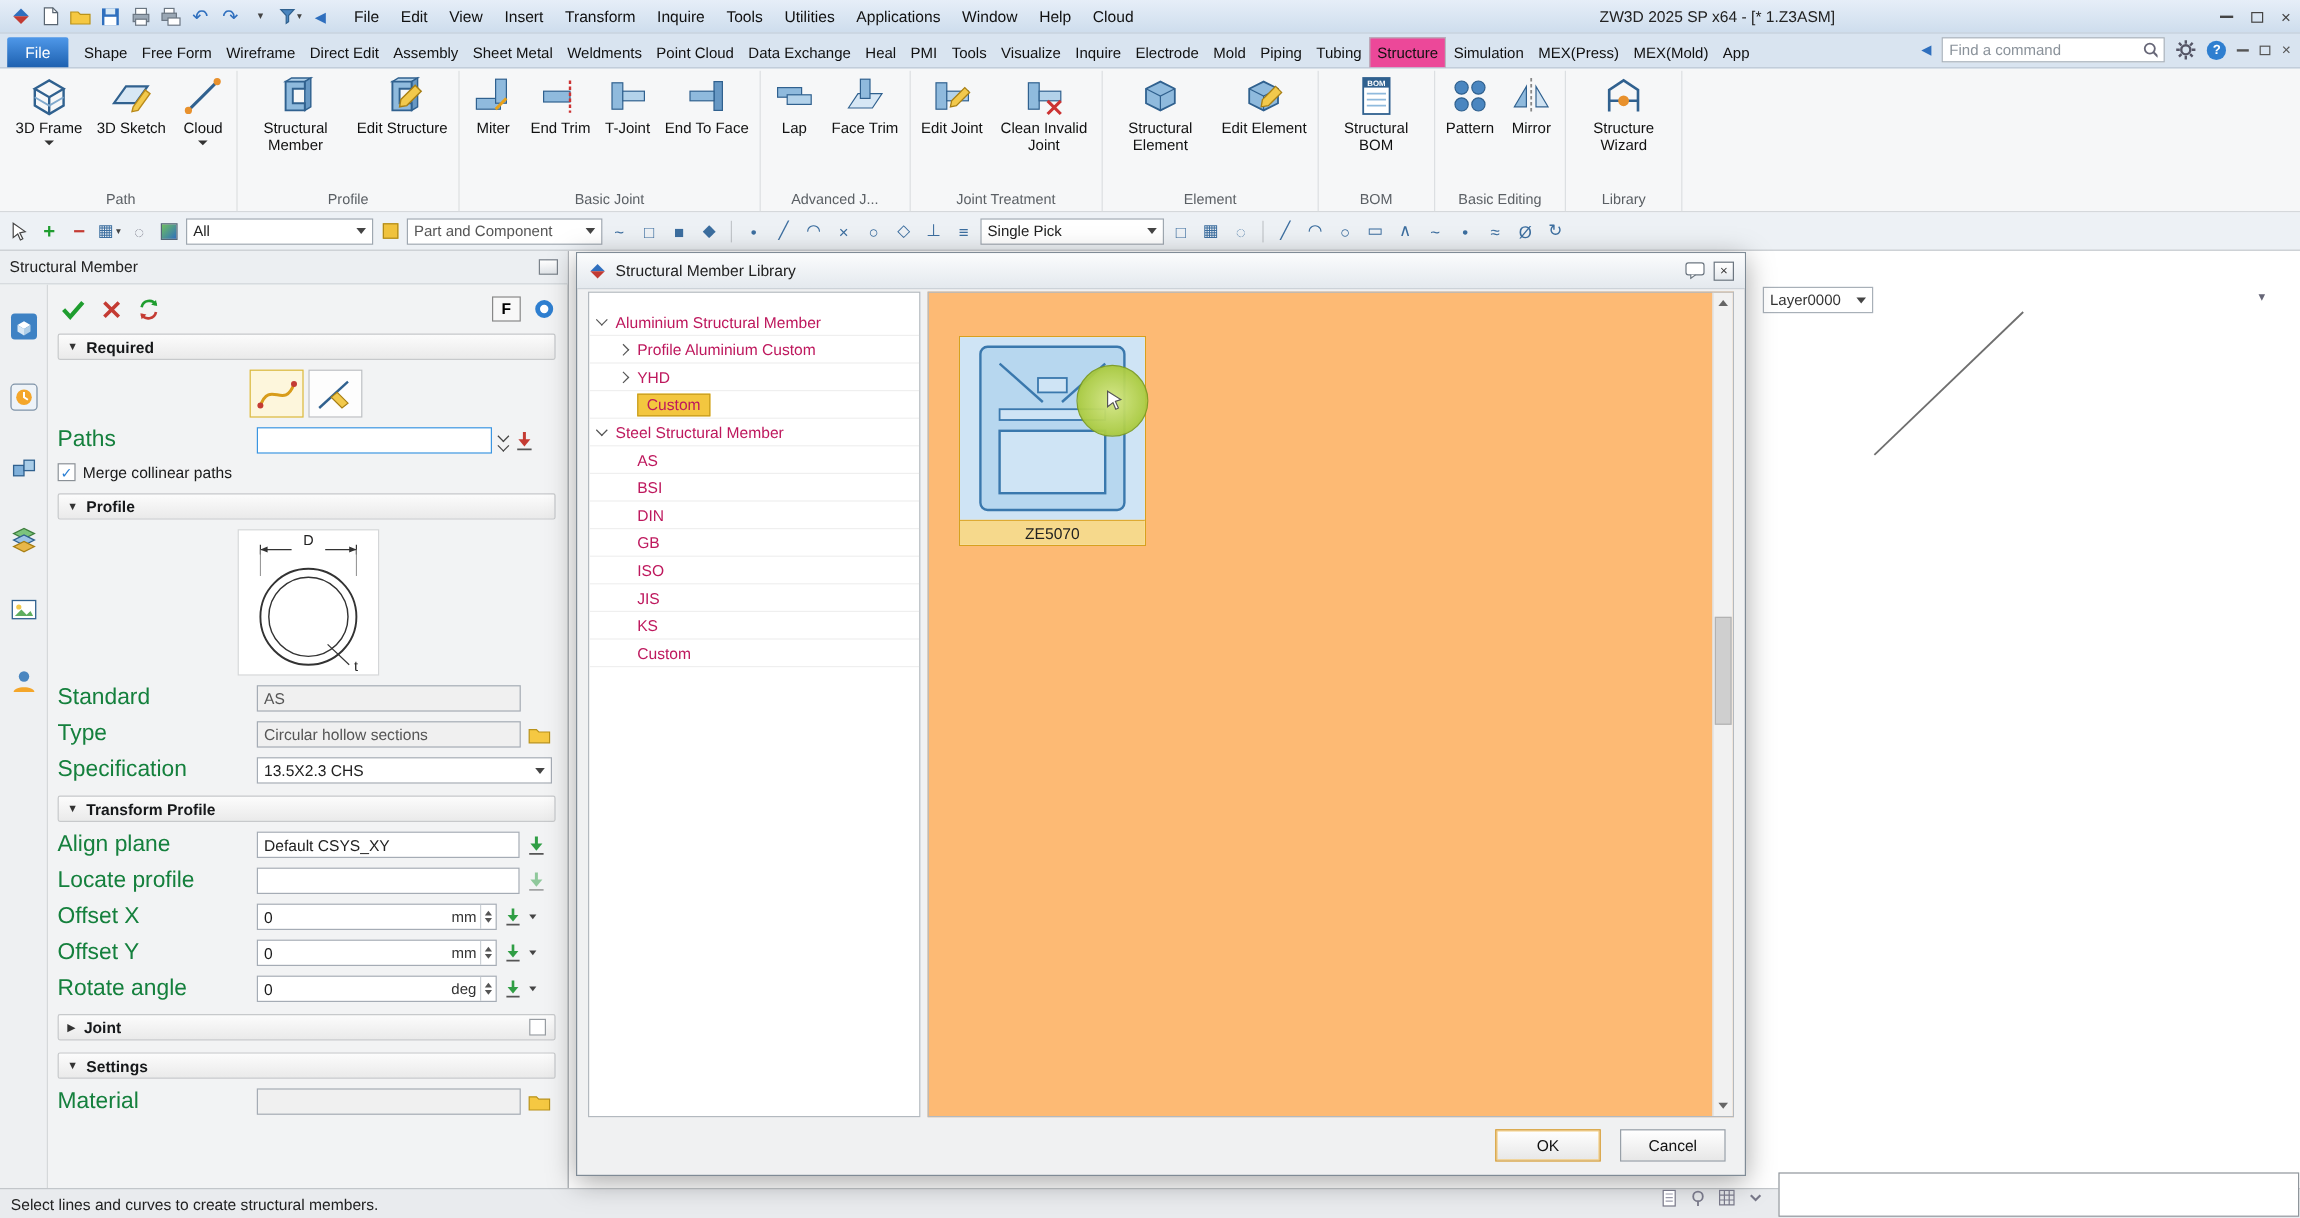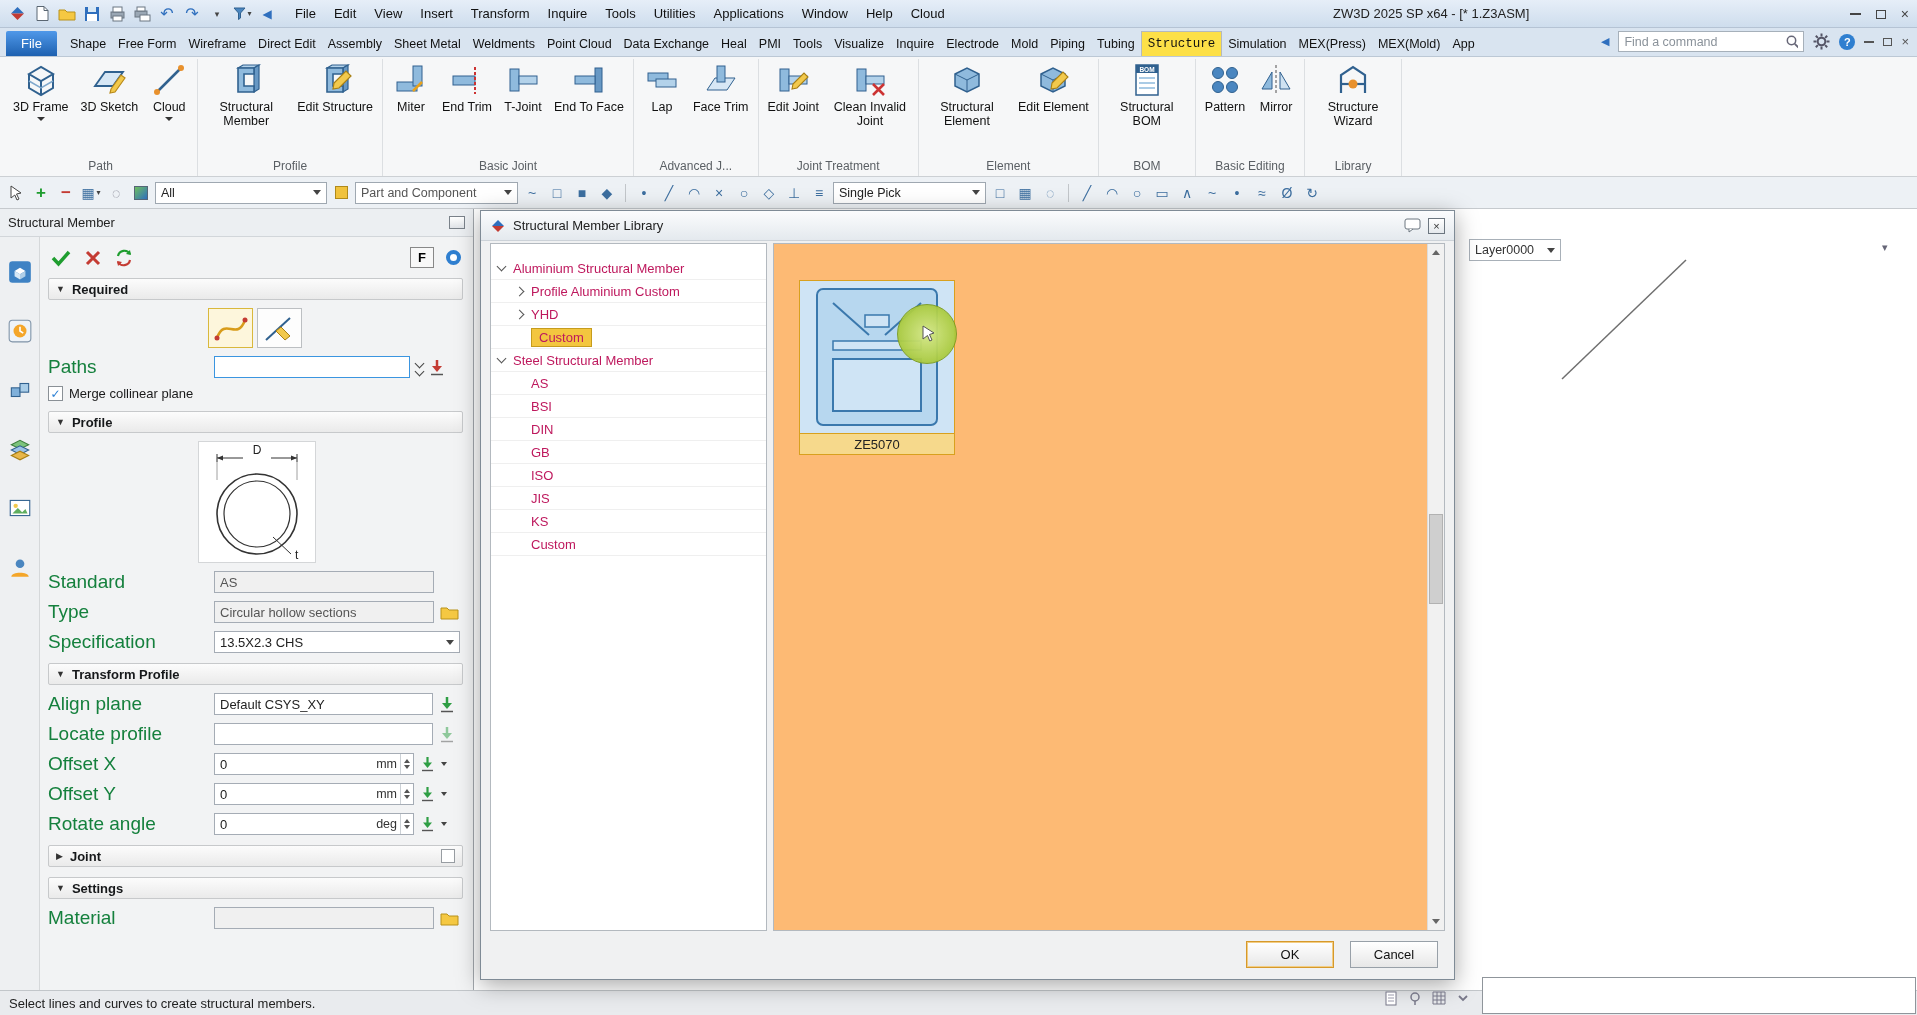--- a/index.html
+++ b/index.html
@@ -16,21 +16,21 @@
 .tb-title{position:absolute;left:1333px;top:0;line-height:28px;font-size:13px;color:#222;white-space:nowrap;}
 .winbtns{position:absolute;right:8px;top:0;height:28px;display:flex;align-items:center;gap:15px;color:#444;}
 .wb-min{width:11px;height:2px;background:#444;}
 .wb-res{width:10px;height:9px;border:1.5px solid #444;}
 .wb-x{font-size:14px;color:#444;line-height:1;}
 
 
 .tabrow{position:absolute;left:0;top:28px;width:100%;height:29px;background:#d9e4f0;border-bottom:1px solid #bcc8d5;display:flex;align-items:flex-end;padding-left:6px;z-index:9;}
 .file-btn{height:25px;background:linear-gradient(#4f98e9,#1e61b0);color:#fff;padding:0 15px;display:flex;align-items:center;font-size:13px;margin-right:7px;border-radius:2px 2px 0 0;}
 .rtab{height:25px;padding:0 6px;display:flex;align-items:center;font-size:12.5px;color:#111;white-space:nowrap;}
-.rtab.active{background:#fde047;border:1px solid #b4b9be;border-bottom:none;font-family:Liberation Mono, monospace;}
+.rtab.active{background:#ec4899;border:1px solid #b4b9be;border-bottom:none;}
 .tabright{margin-left:auto;display:flex;align-items:center;gap:9px;padding-right:8px;height:29px;}
 .searchbox{width:186px;height:21px;background:#fff;border:1px solid #a6b0ba;display:flex;align-items:center;padding:0 5px;}
 .searchbox input{border:none;outline:none;flex:1;font-size:12.5px;font-family:inherit;color:#333;background:transparent;}
 .searchbox input::placeholder{color:#8a929a;}
 .helpdot{width:16px;height:16px;border-radius:50%;background:#2f7fd0;color:#fff;font-size:11px;font-weight:bold;display:flex;align-items:center;justify-content:center;}
 .docbtn{color:#555;font-size:13px;display:flex;align-items:center;}
 
 
 .ribbon{position:absolute;left:0;top:57px;width:100%;height:120px;background:#f6f7f8;border-bottom:1px solid #ccd0d4;display:flex;align-items:stretch;padding:2px 4px 0;z-index:8;}
 .rgroup{display:flex;flex-direction:column;border-right:1px solid #dcdfe2;padding:0 4px;}
@@ -531,21 +531,21 @@
           <path d="M3 1 L13 8 L8.5 9 L11 14 L9 15 L6.8 10 L3 13 Z" fill="#fff" stroke="#444"></path>
         </svg>
       </span>
     <span class="ticon" style="color:#1f9d2f;font-weight:bold;font-size:17px;">+</span>
     <span class="ticon" style="color:#c43b33;font-weight:bold;font-size:17px;">−</span>
     <span class="ticon">▦<span style="font-size:8px;color:#444;margin-left:2px;">▾</span></span>
     <span class="ticon" style="color:#667;">◌</span>
     <span class="ticon">
         <span class="colorsq"></span>
       </span>
-    <div class="tcombo" style="width:172px;">
+    <div class="tcombo" style="width:156px;">
         <span>All</span>
         <span class="ccaret"></span>
       </div>
     <span class="ticon">
         <span class="goldsq"></span>
       </span>
     <div class="tcombo" style="width:163px;color:#555;">
         <span>Part and Component</span>
         <span class="ccaret"></span>
       </div>
@@ -676,21 +676,21 @@
               <span class="chevdn"></span>
             </span>
           <svg width="16" height="17">
               <path d="M8 1 v8" stroke="#c43b33" stroke-width="2.5"></path>
               <path d="M3 7 L8 13 L13 7" fill="#c43b33"></path>
               <path d="M2 15.5 h12" stroke="#555" stroke-width="1.5"></path>
             </svg>
         </div>
         <div class="frow" style="margin-top:4px;">
           <span class="cbox">✓</span>
-          <span class="cblbl">Merge collinear plane</span>
+          <span class="cblbl">Merge collinear paths</span>
         </div>
 
         <div class="sec">
             <span class="tri">▼</span>
             <span>Profile</span>
           </div>
         <div class="diagwrap">
           <svg width="116" height="120">
             <text x="58" y="12" font-size="12" text-anchor="middle" fill="#222" font-family="Liberation Sans, sans-serif">D</text>
             <path d="M18 16 H44 M72 16 H98" stroke="#333" stroke-width="1"></path>

